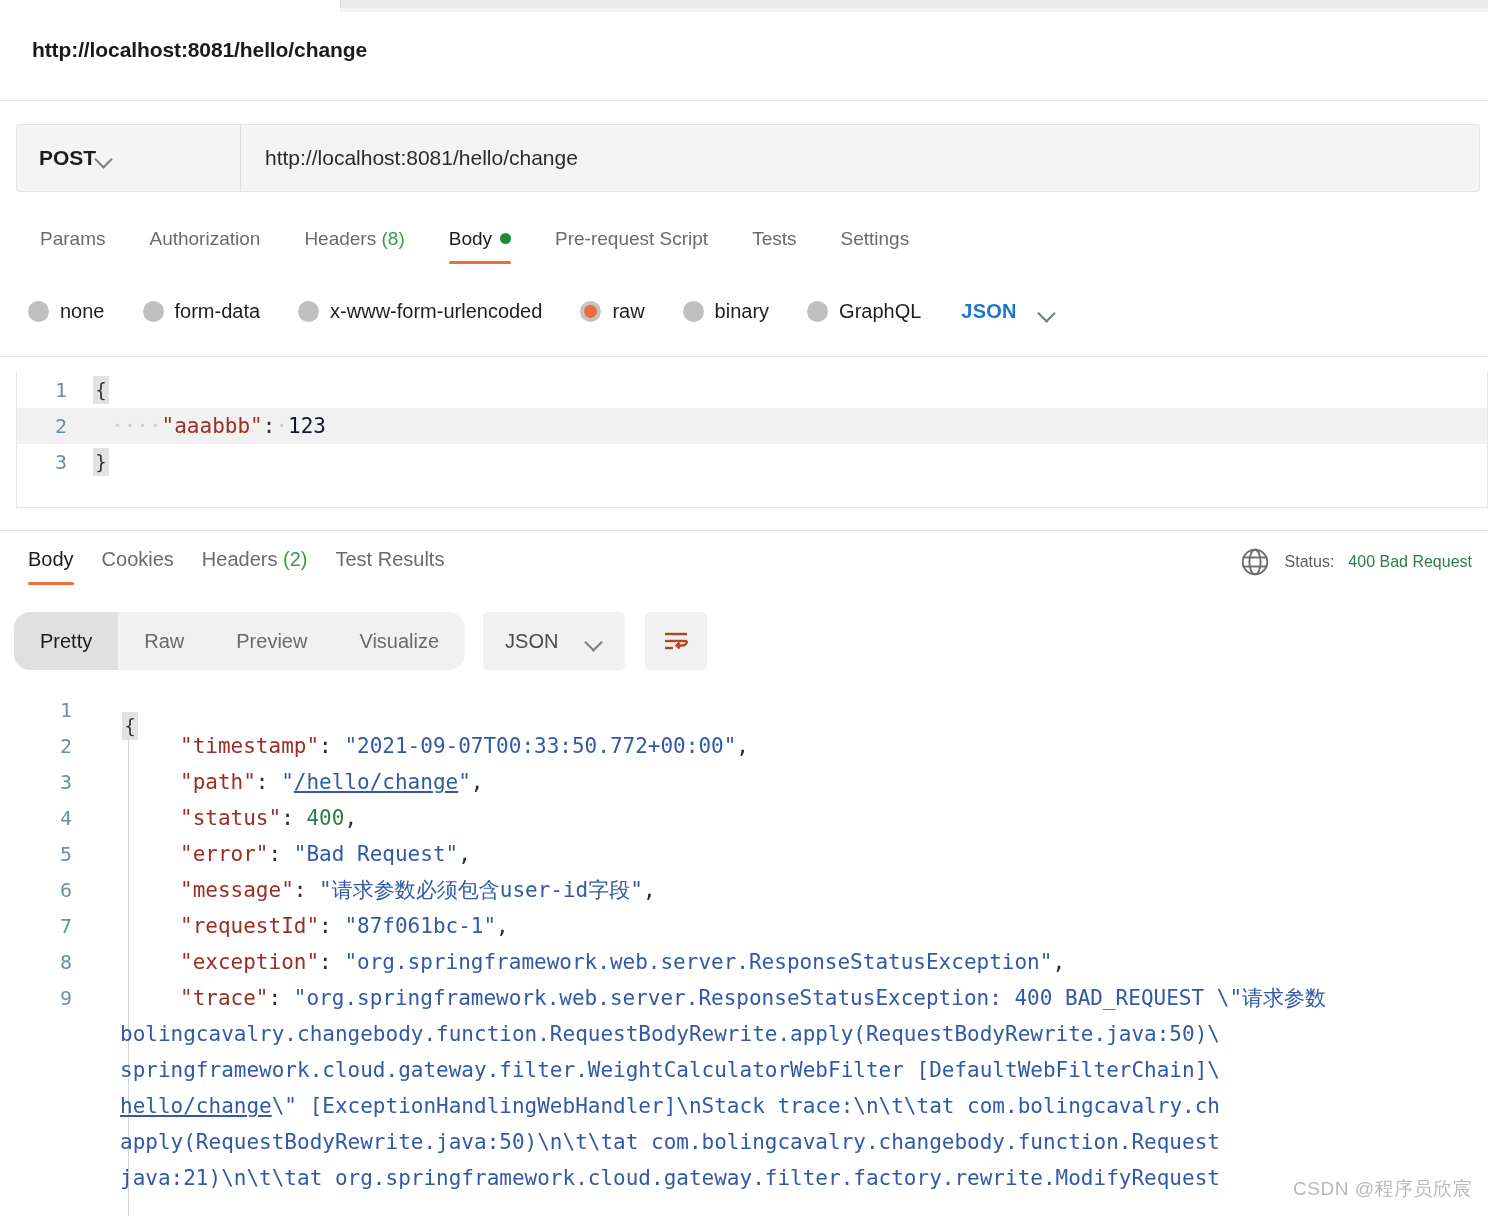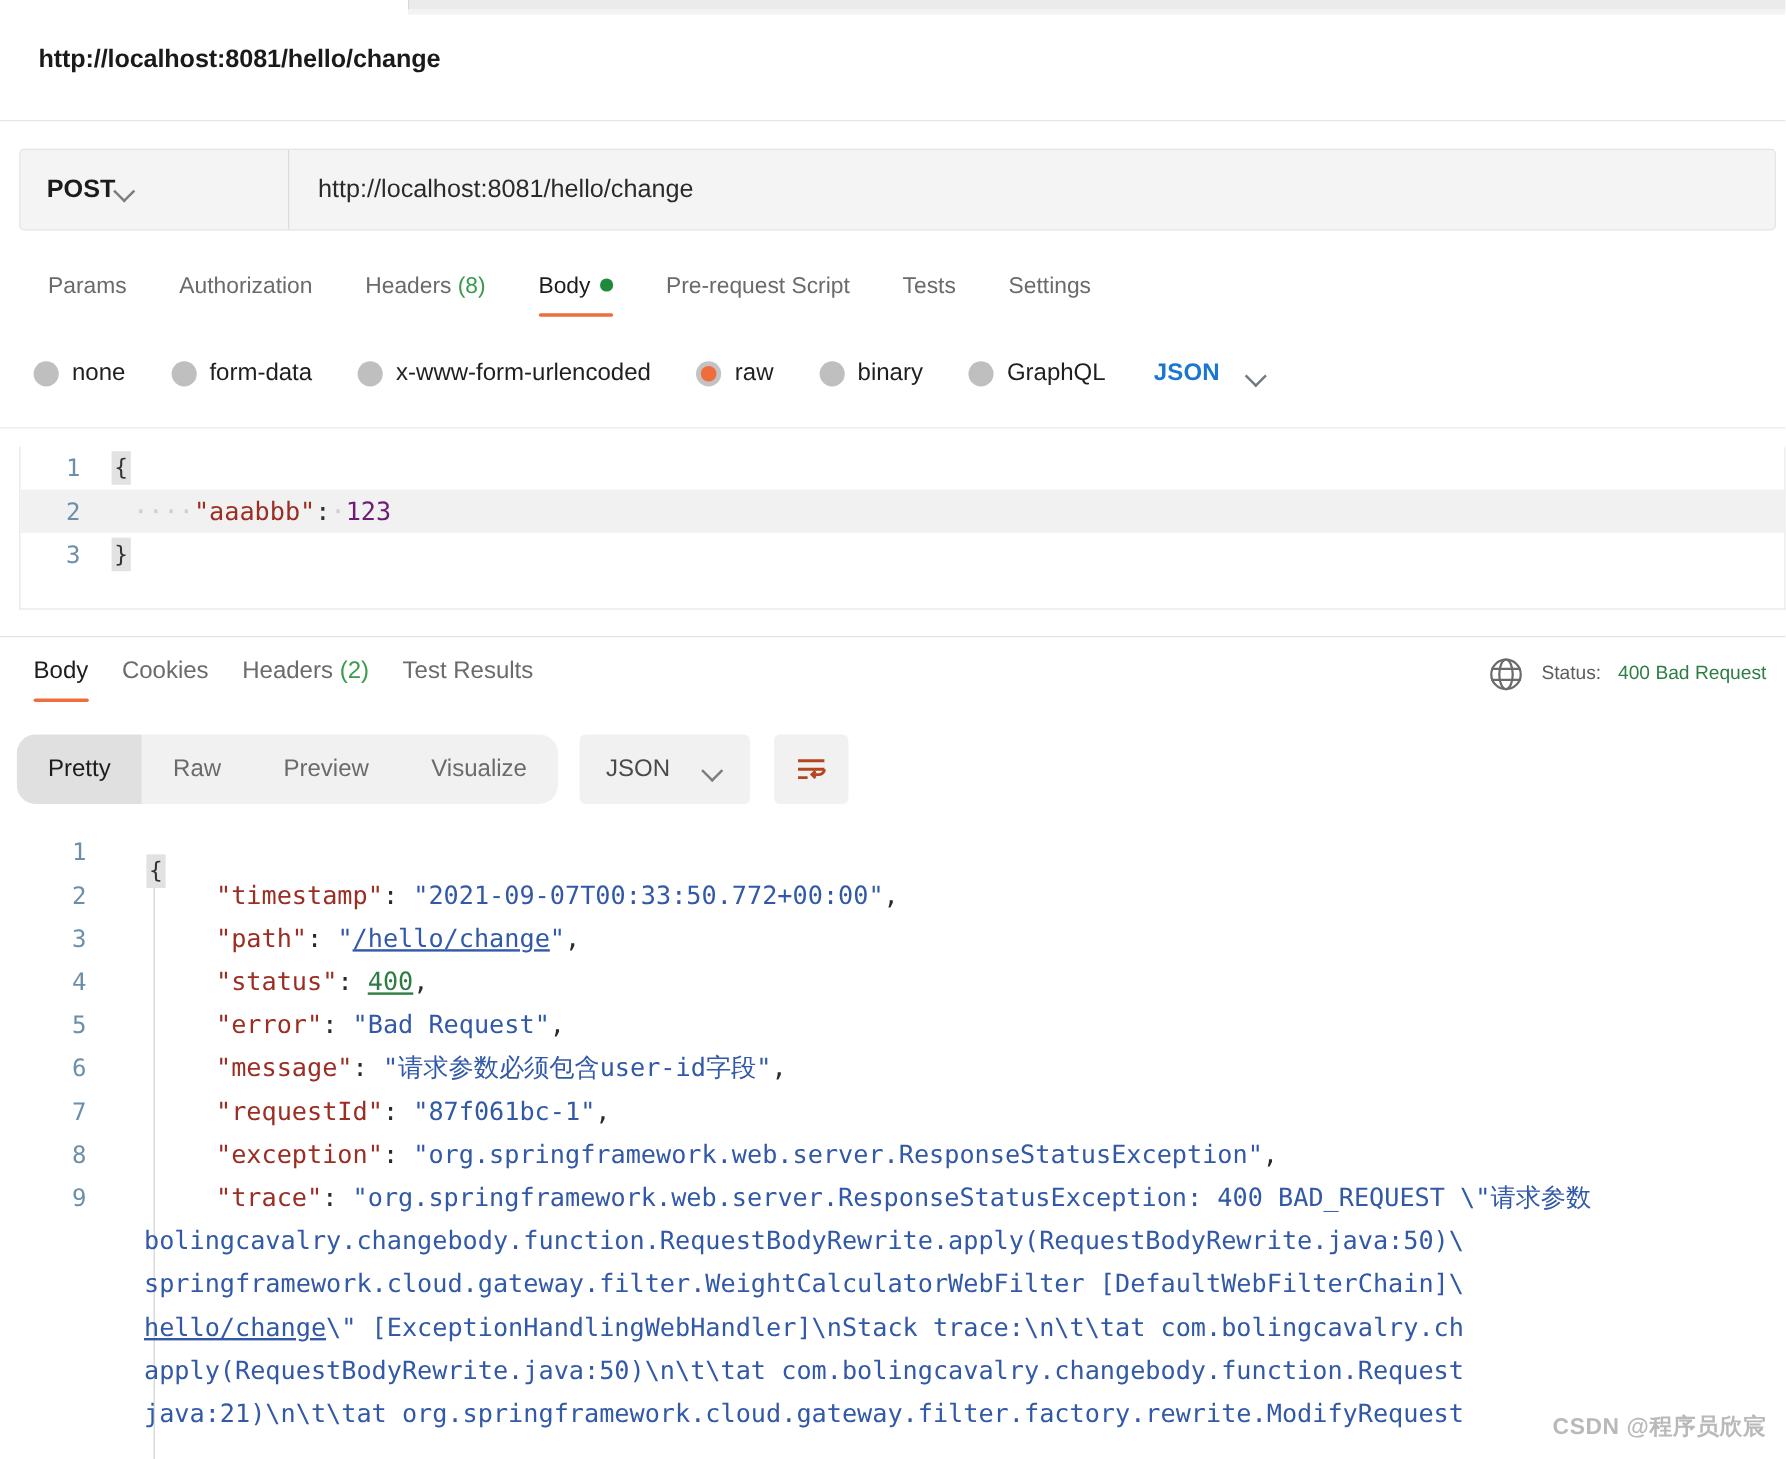--- a/index.html
+++ b/index.html
@@ -119,21 +119,21 @@
   }
   .fold {
     width: 16px; height: 28px; background: #e2e2e2; color: #333;
     display: flex; align-items: center; justify-content: center;
     font-size: 19px; flex: none; margin-right: 2px;
   }
   .fold.plain { background: transparent; }
   .code-text { white-space: pre; }
   .dots { color: #cfcfcf; }
   .k-key { color: #9b2d23; }
-  .k-num { color: #701a75; }
+  .k-num { color: #0f172a; }
   .k-punct { color: #303030; }
 
   
   .resp-rule-top {
     position: absolute; left: 0; top: 530px; width: 1488px; height: 1px;
     background: #e2e2e2;
   }
   .resp-tabs { position: absolute; left: 14px; top: 544px; display: flex; }
   .resp-tab {
     position: relative; padding: 4px 14px 16px 14px;
@@ -195,31 +195,30 @@
     background: #e2e2e2; color: #333; display: flex; align-items: center;
     justify-content: center; font-size: 19px;
   }
   .rbar {
     position: absolute; left: 128px; top: 712px; width: 1px; height: 504px;
     background: #d3d3d3;
   }
   .rtext { white-space: pre; padding-left: 54px; }
   .j-key { color: #9b2d23; }
   .j-str { color: #3259a8; }
-  .j-num { color: #2e7d45; text-decoration: underline; }
+  .j-num { color: #2e7d45; }
   .j-punct { color: #2a2a2a; }
   .j-link { color: #3259a8; text-decoration: underline; }
   .cont { padding-left: 120px; color: #3259a8; white-space: pre; }
 
   
   .watermark {
     position: absolute; right: 16px; bottom: 14px;
     font-size: 19px; color: #b9b9b9; letter-spacing: .5px;
     pointer-events: none;
-    font-weight: bold;
   }
 </style>
 </head>
 <body>
 
 <div class="page">
 
   <div class="top-strip"></div>
   <div class="top-strip-under"></div>
 

